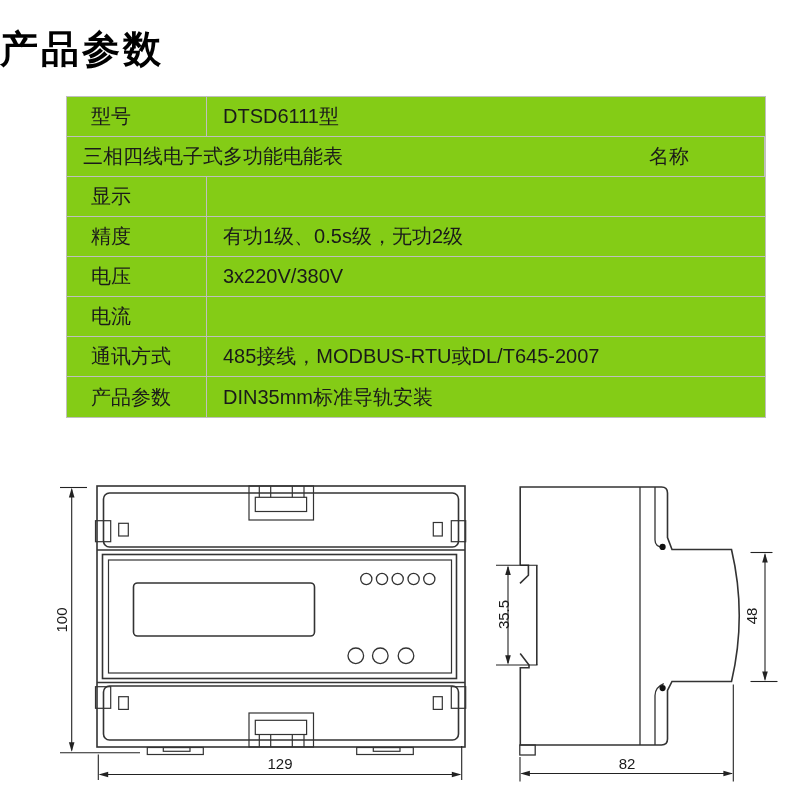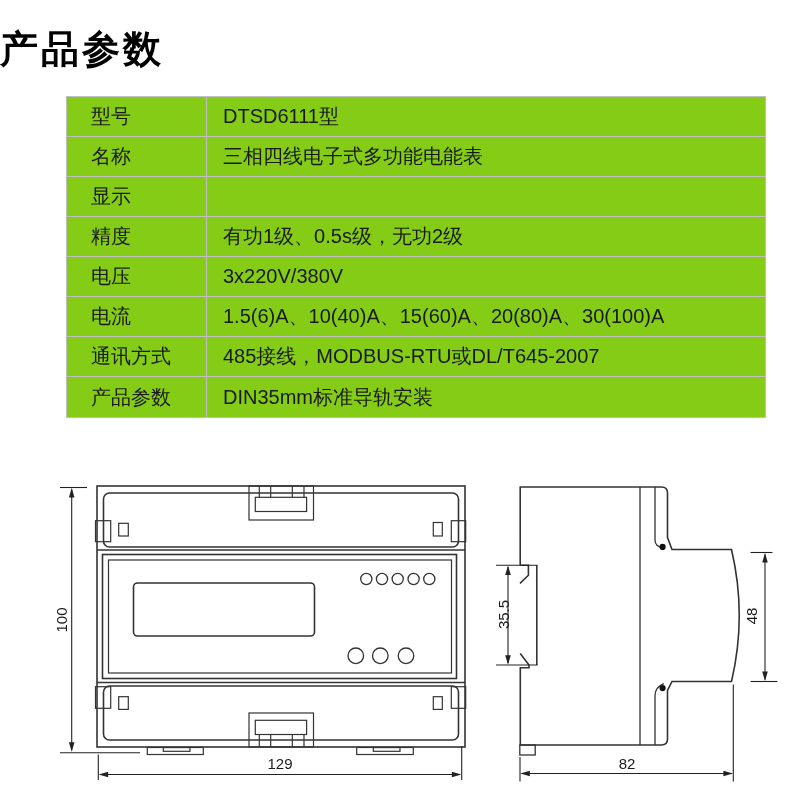--- a/index.html
+++ b/index.html
@@ -29,37 +29,36 @@
 <body>
 
 <div class="page-title">产品参数</div>
 
 <div class="spec-table">
   <div class="spec-row">
     <div class="spec-cell spec-label">型号</div>
     <div class="spec-cell spec-value">DTSD6111型</div>
   </div>
   <div class="spec-row">
+    <div class="spec-cell spec-value">三相四线电子式多功能电能表</div>
     <div class="spec-cell spec-label">名称</div>
-    <div class="spec-cell spec-value">三相四线电子式多功能电能表</div>
   </div>
   <div class="spec-row">
     <div class="spec-cell spec-label">显示</div>
   </div>
   <div class="spec-row">
     <div class="spec-cell spec-label">精度</div>
     <div class="spec-cell spec-value">有功1级、0.5s级，无功2级</div>
   </div>
   <div class="spec-row">
     <div class="spec-cell spec-label">电压</div>
     <div class="spec-cell spec-value">3x220V/380V</div>
   </div>
   <div class="spec-row">
     <div class="spec-cell spec-label">电流</div>
-    <div class="spec-cell spec-value">1.5(6)A、10(40)A、15(60)A、20(80)A、30(100)A</div>
   </div>
   <div class="spec-row">
     <div class="spec-cell spec-label">通讯方式</div>
     <div class="spec-cell spec-value">485接线，MODBUS-RTU或DL/T645-2007</div>
   </div>
   <div class="spec-row">
     <div class="spec-cell spec-label">产品参数</div>
     <div class="spec-cell spec-value">DIN35mm标准导轨安装</div>
   </div>
 </div>

